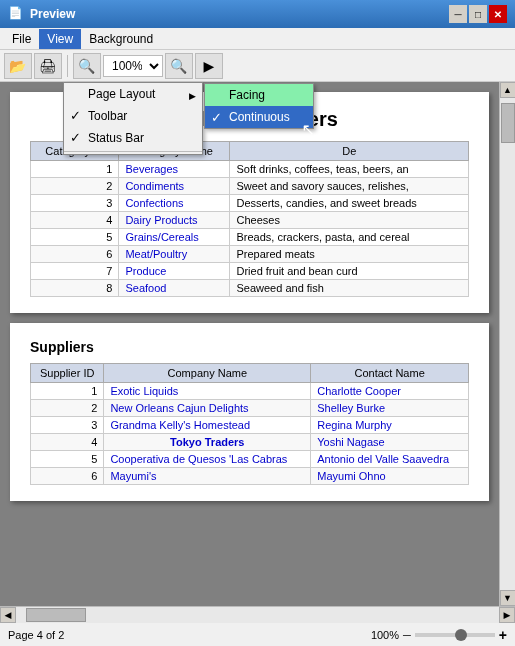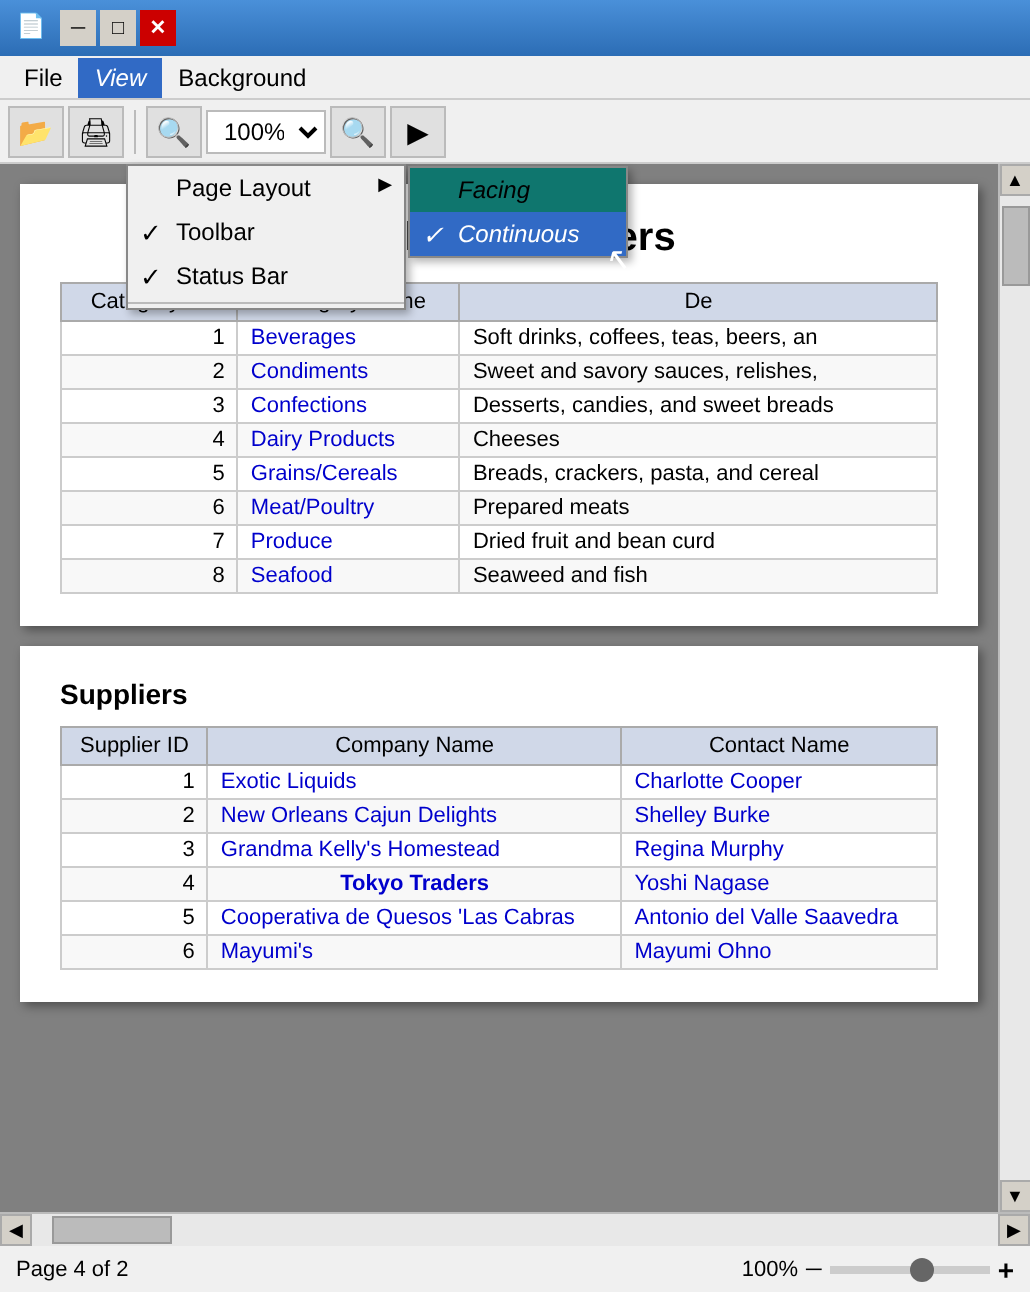--- a/index.html
+++ b/index.html
@@ -212,71 +212,70 @@
       border: 1px solid #888;
       box-shadow: 2px 2px 4px rgba(0,0,0,0.3);
       min-width: 140px;
       font-size: 12px;
     }
     .dropdown-item {
       padding: 4px 20px 4px 24px;
       cursor: pointer;
       position: relative;
       display: flex;
-      align-items: flex-start;
+      align-items: flex-end;
       gap: 4px;
     }
     .dropdown-item.has-arrow::after {
       content: '▶';
       position: absolute;
       right: 6px;
       font-size: 9px;
     }
     .dropdown-item .check-mark {
       position: absolute;
       left: 6px;
       font-size: 13px;
     }
     .dropdown-separator { height: 1px; background: #bbb; margin: 2px 0; }
     .sub-menu {
       position: absolute;
       left: 140px;
       top: 0;
-      background: #0f766e;
+      background: #86efac;
       border: 1px solid #888;
       box-shadow: 2px 2px 4px rgba(0,0,0,0.3);
       min-width: 110px;
-      font-style: italic;
     }
     .sub-item {
       padding: 4px 20px 4px 24px;
       cursor: pointer;
       position: relative;
     }
     .sub-item.active-item { background: #316ac5; color: white; }
     .sub-item .check-mark {
       position: absolute;
       left: 6px;
       font-size: 13px;
     }
 
     
     .view-menu-highlight {
       background: #316ac5;
       color: white;
-      font-style: italic;
     }
 
     .cursor-icon { position: absolute; right: -2px; top: 14px; font-size: 16px; }
   </style>
 </head>
 <body>
 
 <div class="title-bar">
   <span class="title-bar-icon">📄</span>
+  <span class="title-bar-text">Preview</span>
   <div class="title-bar-buttons">
     <button class="title-btn title-btn-min">─</button>
     <button class="title-btn title-btn-max">□</button>
     <button class="title-btn title-btn-close">✕</button>
   </div>
 </div>
 
 <div class="menu-bar">
   <div class="menu-item">File</div>
   <div class="menu-item view-menu-highlight">View</div>

